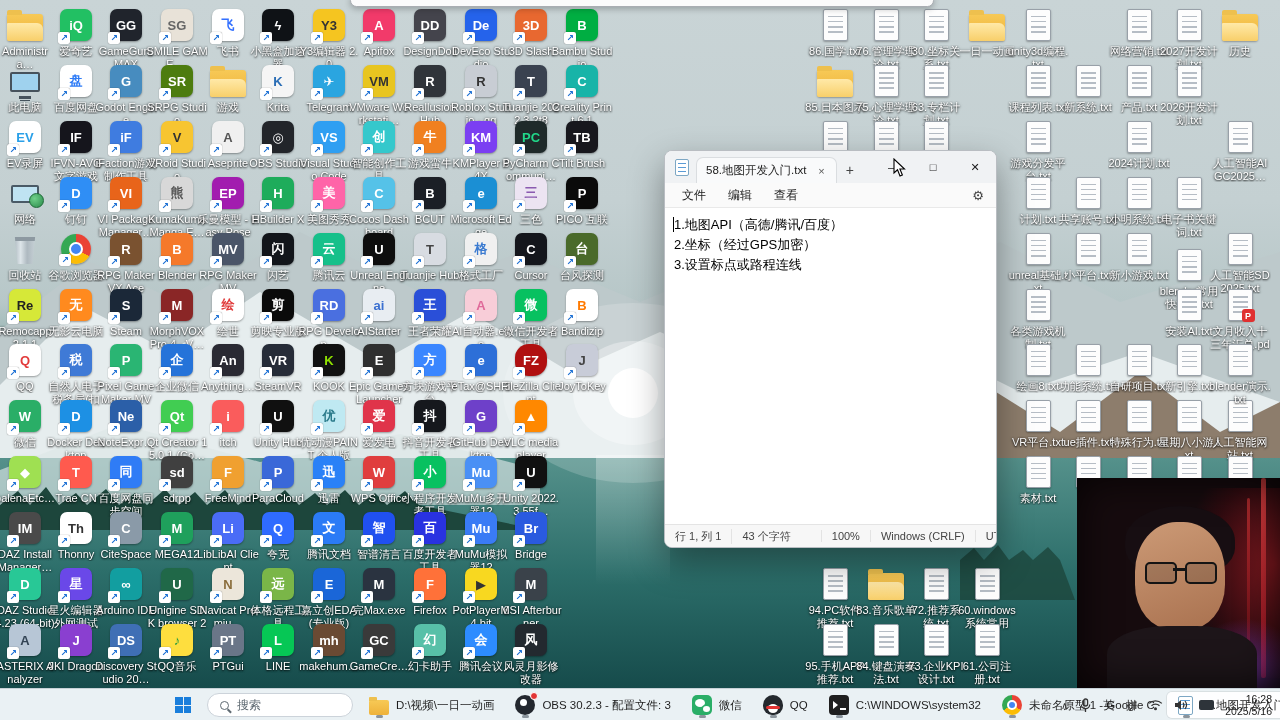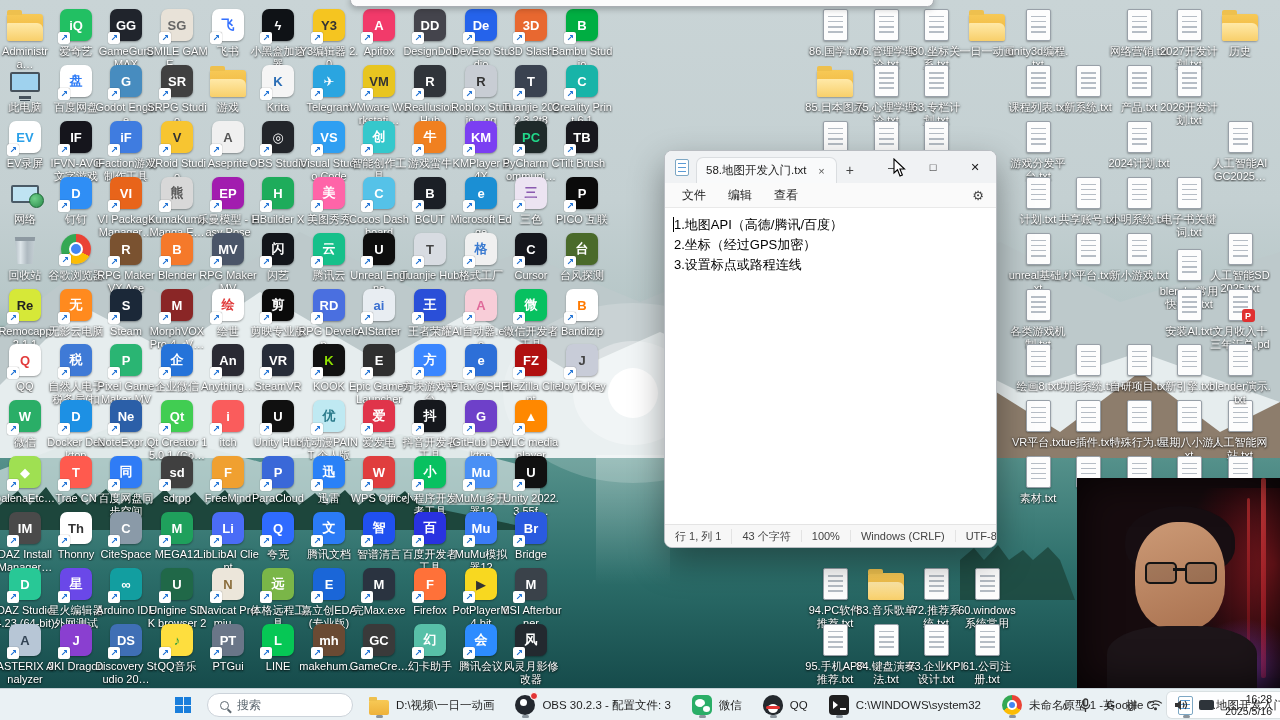--- a/index.html
+++ b/index.html
@@ -63,21 +63,21 @@
   .np-winbtn { width:42px; height:32px; display:flex; align-items:center; justify-content:center; font-size:11px; color:#1b1b1b; align-self:flex-start; }
   .np-menubar { height:25px; background:#fafafa; display:flex; align-items:center; gap:4px; padding-left:8px; font-size:12px; color:#1b1b1b; flex:none; border-bottom:1px solid #e9e9e9; }
   .np-menu { padding:2px 9px; border-radius:4px; }
   .np-gear { margin-left:auto; margin-right:12px; color:#444; font-size:13px; }
   .np-body { flex:1; background:#fff; padding:7px 9px; font-size:13px; line-height:20px; color:#000; position:relative;
              font-family:"Liberation Sans","DejaVu Sans",sans-serif; }
   .np-caret { position:absolute; left:8px; top:9px; width:1px; height:15px; background:#000; }
   .np-status { height:23px; background:#f7f7f7; border-top:1px solid #e4e4e4; display:flex; align-items:center; font-size:11px; color:#444; flex:none; }
   .np-cell { padding:0 10px; white-space:nowrap; }
   .np-cell + .np-cell { border-left:1px solid #e3e3e3; }
-  .np-c1{width:82px;} .np-c2{width:96px;} .np-c3{width:78px; margin-left:0;} .np-c4{width:118px;} .np-c5{width:70px;}
+  .np-c1{width:82px;} .np-c2{width:96px;} .np-c3{width:78px; margin-left:20px;} .np-c4{width:118px;} .np-c5{width:70px;}
   
   #webcam { position:absolute; left:1077px; top:478px; width:203px; height:210px; z-index:6; overflow:hidden; background:#160b0e; }
   .wc-glow-red { position:absolute; right:-30px; top:10px; width:120px; height:190px;
                  background:radial-gradient(ellipse at 70% 40%, rgba(215,35,45,.55), rgba(120,10,20,.25) 55%, transparent 75%); }
   .wc-led { position:absolute; right:14px; top:0; width:5px; height:200px; background:linear-gradient(#ff4a4a,#a01020); opacity:.8; border-radius:2px; }
   .wc-led2 { position:absolute; right:30px; top:20px; width:3px; height:170px; background:linear-gradient(#e83a3a,#700a14); opacity:.6; border-radius:2px; }
   .wc-glow-purple { position:absolute; right:-20px; bottom:-30px; width:110px; height:100px;
                     background:radial-gradient(ellipse, rgba(140,70,220,.55), transparent 70%); }
   .wc-hair { position:absolute; left:48px; top:28px; width:110px; height:70px; background:#170e12; border-radius:50% 50% 40% 40%; }
   .wc-face { position:absolute; left:58px; top:44px; width:90px; height:108px; background:linear-gradient(160deg,#c austin;#c99271); background:linear-gradient(160deg,#cc9a76,#a9714f); border-radius:46% 46% 42% 42%; }
@@ -377,21 +377,21 @@
       <div class="lbl">Discovery Studio 20…</div>
     </div>
     <div class="dicon" style="left: 146px; top: 8px;">
       <div class="gwrap">
         <div class="g-app" style="background: rgb(232, 226, 216); color: rgb(102, 102, 102);">SG<div class="badge">↗</div></div>
       </div>
       <div class="lbl">SMILE GAME …</div>
     </div>
     <div class="dicon" style="left: 146px; top: 64px;">
       <div class="gwrap">
-        <div class="g-app" style="background: #404040; color: rgb(255, 255, 255);">SR<div class="badge">↗</div></div>
+        <div class="g-app" style="background: #4d7c0f; color: rgb(255, 255, 255);">SR<div class="badge">↗</div></div>
       </div>
       <div class="lbl">SRPG Studio</div>
     </div>
     <div class="dicon" style="left: 146px; top: 120px;">
       <div class="gwrap">
         <div class="g-app" style="background: rgb(247, 197, 49); color: rgb(51, 51, 51);">V<div class="badge">↗</div></div>
       </div>
       <div class="lbl">VRoid Studio</div>
     </div>
     <div class="dicon" style="left: 146px; top: 176px;">
@@ -911,21 +911,21 @@
       <div class="lbl">Cursor</div>
     </div>
     <div class="dicon" style="left: 500px; top: 288px;">
       <div class="gwrap">
         <div class="g-app" style="background: rgb(7, 193, 96); color: rgb(255, 255, 255);">微<div class="badge">↗</div></div>
       </div>
       <div class="lbl">微信开发者工具</div>
     </div>
     <div class="dicon" style="left: 500px; top: 343px;">
       <div class="gwrap">
-        <div class="g-app" style="background: rgb(176, 16, 16); color: rgb(255, 255, 255);">FZ<div class="badge">↗</div></div>
+        <div class="g-app" style="background: rgb(176, 16, 16); color: rgb(255, 255, 255); border-radius: 14px;">FZ<div class="badge">↗</div></div>
       </div>
       <div class="lbl">FileZilla Client</div>
     </div>
     <div class="dicon" style="left: 500px; top: 399px;">
       <div class="gwrap">
         <div class="g-app" style="background: rgb(255, 136, 0); color: rgb(255, 255, 255);">▲<div class="badge">↗</div></div>
       </div>
       <div class="lbl">VLC media player</div>
     </div>
     <div class="dicon" style="left: 500px; top: 455px;">

